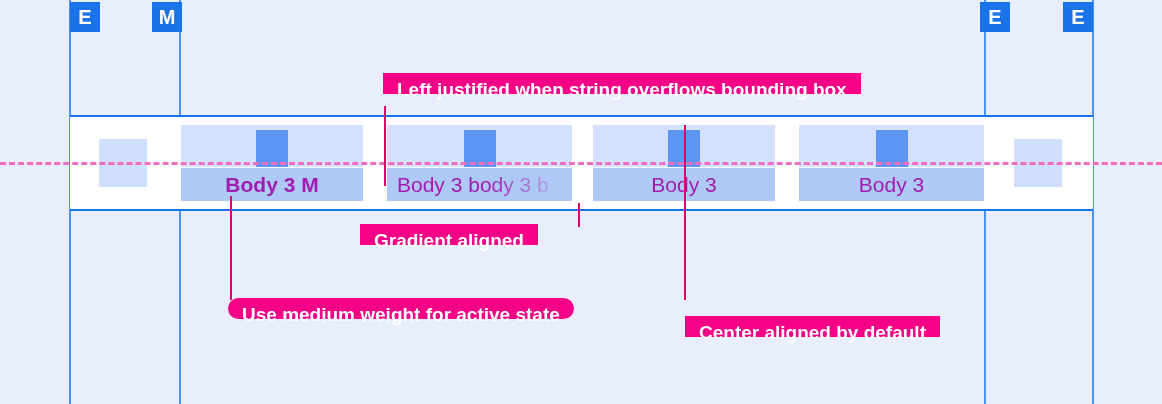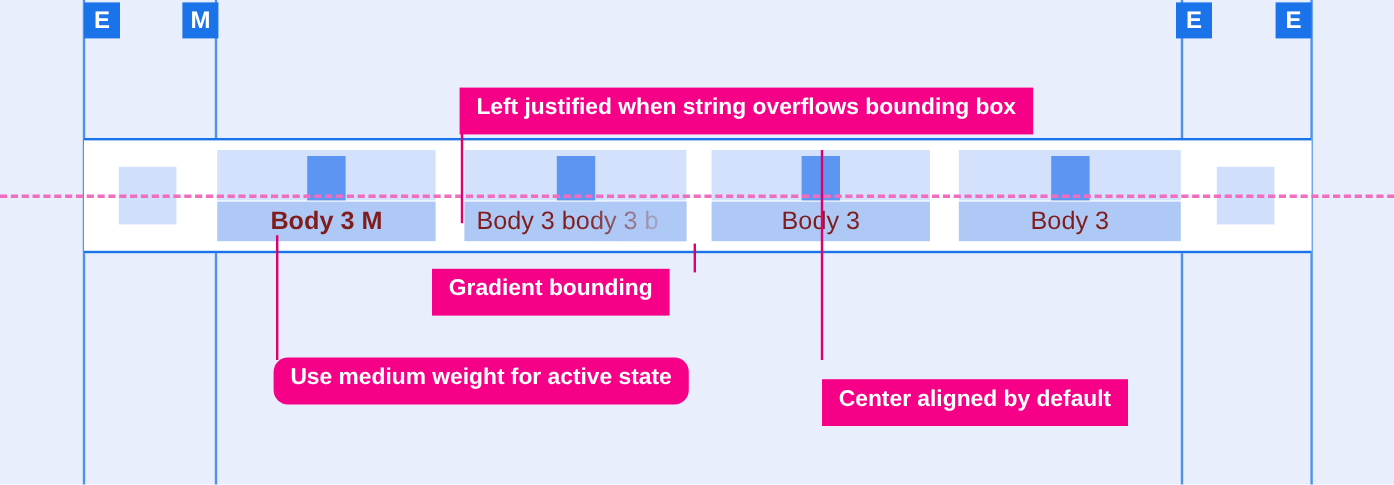--- a/index.html
+++ b/index.html
@@ -96,21 +96,21 @@
     height: 33px;
     background: #afc9f7;
     overflow: hidden;
   }
   .cell-label {
     position: absolute;
     top: 0;
     height: 33px;
     line-height: 33px;
     font-size: 21px;
-    color: #7f1d1d;
+    color: #a21caf;
     white-space: nowrap;
   }
   .cell-label.center {
     left: 0;
     width: 100%;
     text-align: center;
   }
   .cell-label.left {
     left: 10px;
     text-align: left;
@@ -139,21 +139,21 @@
   }
 
   
   .callout {
     position: absolute;
     background: #f50087;
     color: #ffffff;
     font-size: 19px;
     font-weight: bold;
     line-height: 33px;
-    height: 39px;
+    height: 21px;
     padding: 0 14px;
     white-space: nowrap;
     box-sizing: border-box;
   }
   .leader {
     position: absolute;
     width: 2px;
     background: #e0006c;
   }
 </style>
@@ -215,21 +215,21 @@
   </div>
 
   <div class="hbaseline"></div>
 
   <div class="leader" style="left:384px; top:106px; height:80px;"></div>
 
   <div class="callout" style="left:383px; top:73px;">Left justified when string overflows bounding box</div>
 
   <div class="leader" style="left:578px; top:203px; height:24px;"></div>
 
-  <div class="callout" style="left:360px; top:224px;">Gradient bounding</div>
+  <div class="callout" style="left:360px; top:224px;">Gradient aligned</div>
 
   <div class="leader" style="left:230px; top:196px; height:104px;"></div>
 
   <div class="callout" style="left:228px; top:298px;border-radius:12px;">Use medium weight for active state</div>
 
   <div class="leader" style="left:684px; top:125px; height:175px;"></div>
 
   <div class="callout" style="left:685px; top:316px;">Center aligned by default</div>
 
 </div>

